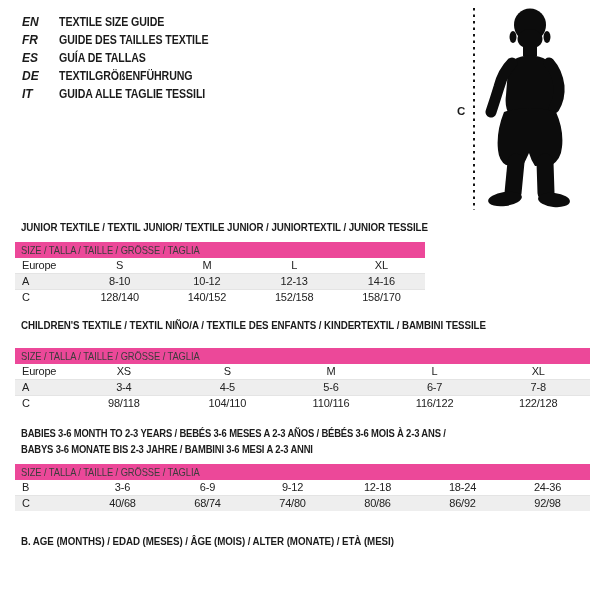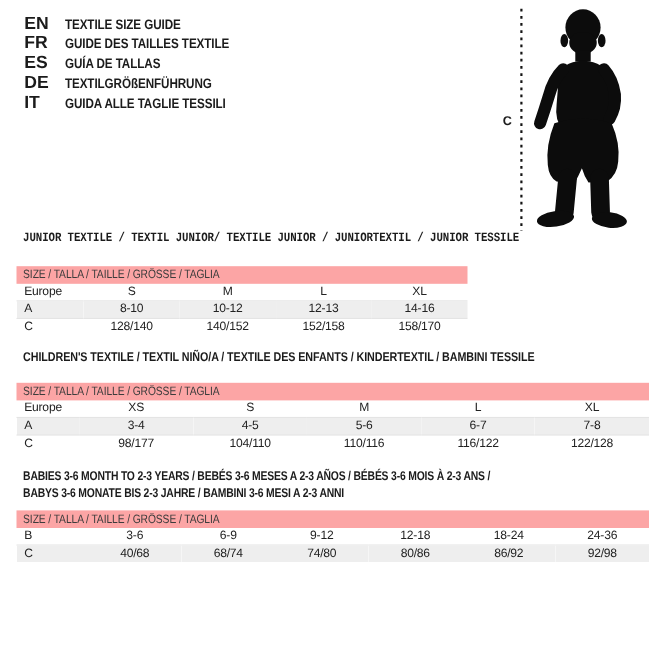--- a/index.html
+++ b/index.html
@@ -9,36 +9,36 @@
   }
   .page{position:relative;width:600px;height:600px;background:#fff;overflow:hidden;}
 
   
   .cond{display:inline-block;transform:scaleX(0.85);transform-origin:0 50%;white-space:nowrap;letter-spacing:-0.1px;}
   .cond-wrap{display:inline-block;width:552px;transform:scaleX(0.82);transform-origin:0 0;letter-spacing:-0.2px;line-height:15.5px;white-space:normal;}
 
   
   .lang-block{position:absolute;left:22px;top:13px;}
   .lang-row{display:flex;height:18px;align-items:center;}
-  .lang-code{width:37px;font-weight:700;font-size:16px;flex:none;}
+  .lang-code{width:37px;font-weight:700;font-size:12px;flex:none;font-style:italic;}
   .lang-title-text{font-weight:700;font-size:12.5px;}
 
   
   .figure{position:absolute;left:456px;top:0;width:144px;height:215px;}
   .figure svg{position:absolute;left:0;top:0;display:block;}
   .c-label{position:absolute;left:1px;top:105px;font-weight:700;font-size:11.5px;z-index:2;}
 
   
   .section-title{position:absolute;left:21px;font-weight:700;font-size:11.5px;line-height:13px;}
-  #t1-title{top:210px;font-family:Liberation Mono, monospace;}
+  #t1-title{top:221px;}
   #t2-title{top:319px;}
   #t3-title{top:426px;width:560px;}
 
   
-  .size-bar{position:absolute;left:15px;height:16px;background:#fca5a5;box-sizing:border-box;
+  .size-bar{position:absolute;left:15px;height:16px;background:#ec4899;box-sizing:border-box;
             padding-left:6px;color:#3c3c3c;font-size:11px;line-height:16px;}
   #t1-bar{top:242px;width:410px;}
   #t2-bar{top:348px;width:575px;}
   #t3-bar{top:464px;width:575px;}
 
   
   table.size-table{position:absolute;left:15px;border-collapse:collapse;table-layout:fixed;
                    font-size:11px;color:#222;}
   table.size-table td{height:15px;line-height:15px;padding:0;text-align:center;letter-spacing:-0.2px;
                       overflow:hidden;}
@@ -156,21 +156,21 @@
         <tr>
           <td>A</td>
           <td>3-4</td>
           <td>4-5</td>
           <td>5-6</td>
           <td>6-7</td>
           <td>7-8</td>
         </tr>
         <tr>
           <td>C</td>
-          <td>98/177</td>
+          <td>98/118</td>
           <td>104/110</td>
           <td>110/116</td>
           <td>116/122</td>
           <td>122/128</td>
         </tr>
       </tbody>
   </table>
 
   <div class="section-title" id="t3-title">
     <span class="cond-wrap">BABIES 3-6 MONTH TO 2-3 YEARS / BEBÉS 3-6 MESES A 2-3 AÑOS / BÉBÉS 3-6 MOIS À 2-3 ANS / BABYS 3-6 MONATE BIS 2-3 JAHRE / BAMBINI 3-6 MESI A 2-3 ANNI</span>
@@ -195,15 +195,18 @@
           <td>68/74</td>
           <td>74/80</td>
           <td>80/86</td>
           <td>86/92</td>
           <td>92/98</td>
         </tr>
       </tbody>
   </table>
 
   <div class="footnotes">
+    <div class="footnote">
+      <span class="cond">B. AGE (MONTHS) / EDAD (MESES) / ÂGE (MOIS) / ALTER (MONATE) / ETÀ (MESI)</span>
+    </div>
   </div>
 
 </div>
 
 </body></html>

